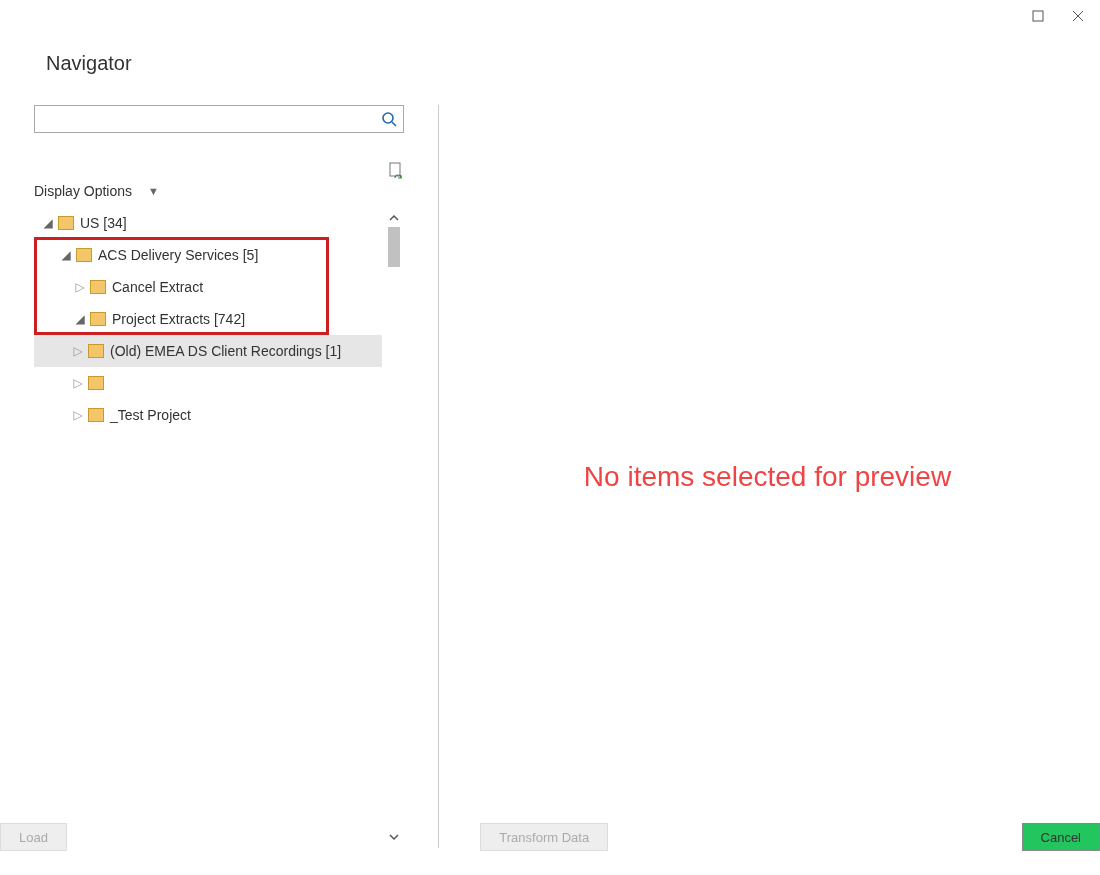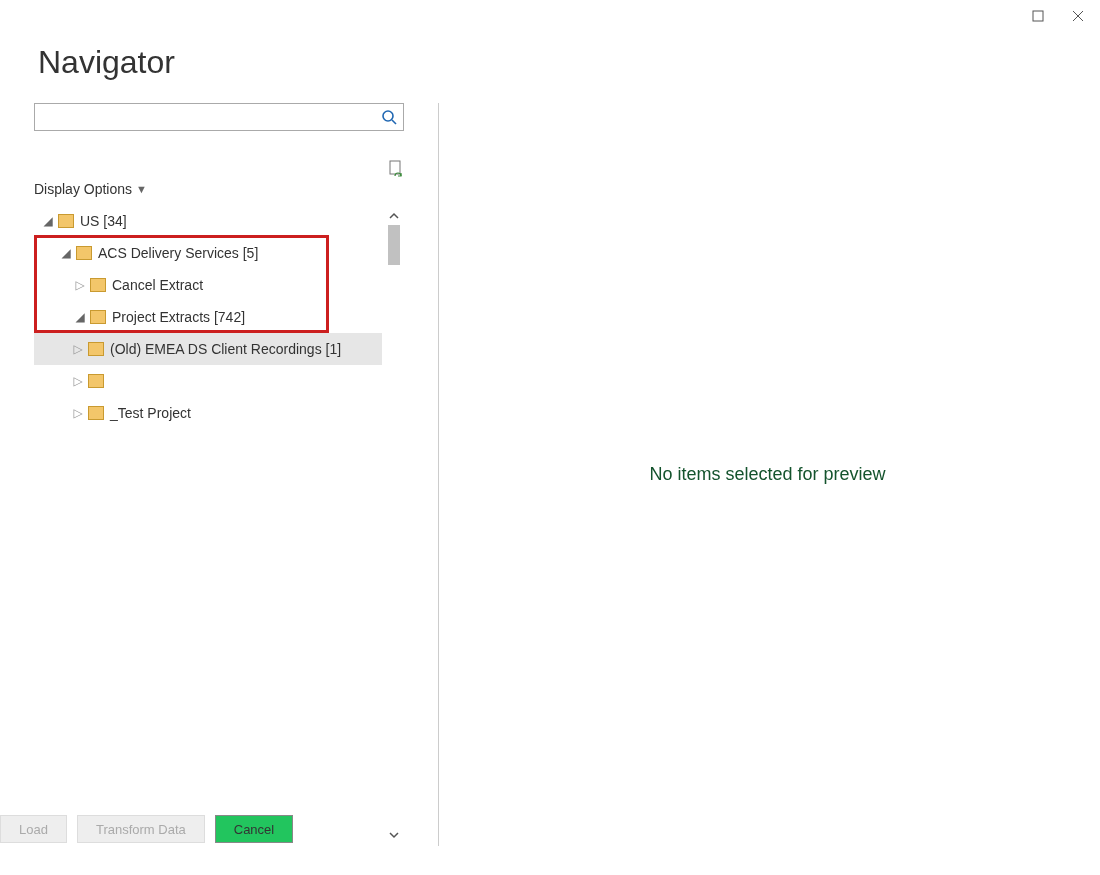--- a/index.html
+++ b/index.html
@@ -1,52 +1,52 @@
 <!DOCTYPE html>
 <html><head>
 <meta charset="utf-8">
 <style>
   * { box-sizing: border-box; }
   html, body { margin: 0; padding: 0; height: 100%; font-family: "Segoe UI", Arial, sans-serif; color: #333; background: #fff; }
   .window { width: 1100px; height: 875px; background: #fff; position: relative; overflow: hidden; }
   .titlebar { display: flex; justify-content: flex-end; align-items: center; height: 32px; padding-right: 8px; gap: 12px; }
   .titlebar .tb-btn { width: 28px; height: 28px; display: flex; align-items: center; justify-content: center; color: #444; cursor: pointer; }
   .header { padding: 8px 34px 6px 34px; }
-  .header h1 { margin: 4px; font-size: 32px; font-weight: 400; color: #333; }
+  .header h1 { margin: 12px; font-size: 20px; font-weight: 400; color: #333; }
   .body { display: flex; padding: 12px 20px 0 34px; height: calc(100% - 120px); }
   .left-pane { width: 388px; display: flex; flex-direction: column; }
   .vdivider { width: 1px; background: #ccc; margin: 0 16px; }
   .right-pane { flex: 1; display: flex; align-items: center; justify-content: center; }
-  .preview-msg { font-size: 18px; color: #14532d; }
+  .preview-msg { font-size: 28px; color: #ef4444; }
   .search-box { width: 370px; display: flex; align-items: center; border: 1px solid #aaa; height: 28px; padding-right: 6px; }
   .search-box input { flex: 1; border: none; outline: none; height: 100%; padding-left: 6px; font-size: 13px; background: transparent; }
   .search-box .sicon { color: #2067b2; }
   .options-row { display: flex; justify-content: space-between; align-items: center; width: 370px; margin-top: 10px; }
-  .display-options { font-size: 14px; color: #333; display: flex; align-items: center; gap: 4px; cursor: pointer; margin-top: 40px; }
+  .display-options { font-size: 14px; color: #333; display: flex; align-items: center; gap: 16px; cursor: pointer; margin-top: 40px; }
   .refresh-icon { color: #555; cursor: pointer; }
   .tree-wrap { position: relative; margin-top: 8px; width: 370px; flex: 1; }
   .tree-area { width: 348px; height: 100%; overflow: hidden; }
   .tree { list-style: none; margin: 0; padding: 0; font-size: 14px; }
   .tree-item { display: flex; align-items: center; height: 32px; cursor: default; white-space: nowrap; overflow: hidden; }
   .tree-item.selected { background: #e6e6e6; }
   .tree-item .tw { display: inline-block; width: 12px; text-align: center; color: #666; font-size: 12px; }
   .tree-item .tw.open { transform: none; }
   .tree-item .tw.closed { color: #999; }
   .tree-item .icon { width: 16px; height: 14px; background: #f3c66a; border: 1px solid #c99a30; margin: 0 6px 0 4px; display: inline-block; }
   .tree-item .label { font-size: 14px; color: #333; }
   .indent-0 { padding-left: 8px; }
   .indent-1 { padding-left: 26px; }
   .indent-2 { padding-left: 40px; }
   .indent-3 { padding-left: 38px; }
   .highlight-box { position: absolute; border: 3px solid #cc1f1f; pointer-events: none; }
   .scrollbar { position: absolute; right: 0; top: 0; width: 20px; height: 100%; display: flex; flex-direction: column; align-items: center; justify-content: space-between; padding: 2px 0; }
   .scroll-arrow { width: 18px; height: 18px; display: flex; align-items: center; justify-content: center; color: #555; font-size: 12px; cursor: pointer; }
   .scroll-track { flex: 1; width: 16px; position: relative; }
   .scroll-thumb { position: absolute; top: 0; left: 2px; width: 12px; height: 40px; background: #c1c1c1; }
-  .footer { position: absolute; bottom: 16px; left: 0; right: 0; height: 60px; display: flex; justify-content: flex-start; align-items: center; gap: 10px; }
+  .footer { position: absolute; bottom: 8px; left: 0; right: 0; height: 60px; display: flex; justify-content: space-between; align-items: center; gap: 10px; }
   .btn { height: 28px; padding: 0 18px; font-size: 13px; border: 1px solid #ccc; background: #22c55e; color: #333; cursor: pointer; display: flex; align-items: center; }
   .btn.disabled { background: #eee; color: #aaa; border-color: #ddd; cursor: default; }
   .btn.cancel { border: 1px solid #888; }
   svg { display: block; }
 </style>
 </head>
 <body>
 
 <div class="window">
 

